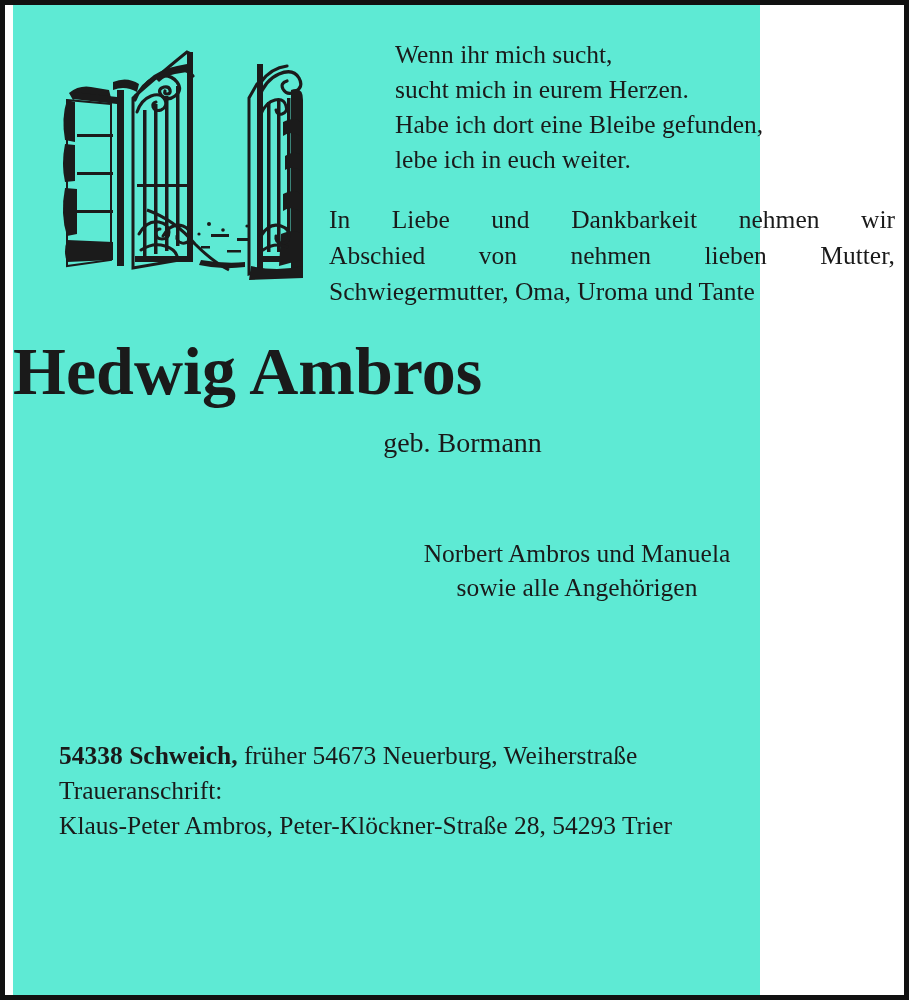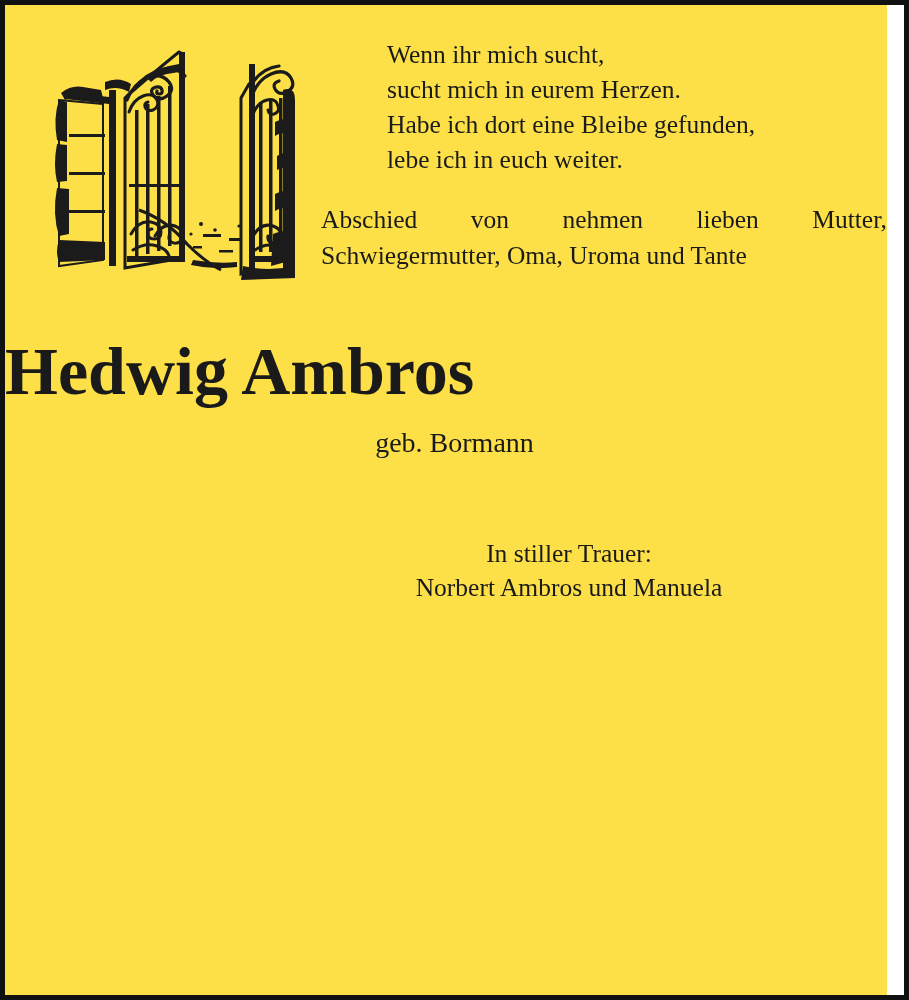--- a/index.html
+++ b/index.html
@@ -17,25 +17,25 @@
     width: 909px;
     height: 1000px;
     box-sizing: border-box;
     background: #ffffff;
     border: 5px solid #111111;
     overflow: hidden;
   }
 
   .page {
     position: absolute;
-    left: 0; top: 0;
-    width: 882px;
+    left: 8px; top: 0;
+    width: 747px;
     height: 990px;
     box-sizing: border-box;
-    background: #fde047;
+    background: #5eead4;
   }
 
   
   .emblem {
     position: absolute;
     left: 38px;
     top: 33px;
     width: 252px;
     height: 248px;
   }
@@ -224,28 +224,34 @@
         </g>
       </svg>
     </div>
 
     <div class="verse">Wenn ihr mich sucht,
 sucht mich in eurem Herzen.
 Habe ich dort eine Bleibe gefunden,
 lebe ich in euch weiter.</div>
 
     <div class="dedication">
+      <span class="ded-just">In Liebe und Dankbarkeit nehmen wir</span>
       <span class="ded-just">Abschied von nehmen lieben Mutter,</span>
       <span class="ded-line">Schwiegermutter, Oma, Uroma und Tante</span>
     </div>
 
     <div class="name">Hedwig Ambros</div>
     <div class="maiden">geb. Bormann</div>
 
     <div class="mourners">
-      <span class="m-line">In stiller Trauer:</span>
       <span class="m-line">Norbert Ambros und Manuela</span>
-    </div>
-
+      <span class="m-line">sowie alle Angehörigen</span>
+    </div>
+
+    <div class="address">
+      <span class="a-line"><b>54338 Schweich,</b><span> früher 54673 Neuerburg, Weiherstraße</span></span>
+      <span class="a-line">Traueranschrift:</span>
+      <span class="a-line">Klaus-Peter Ambros, Peter-Klöckner-Straße 28, 54293 Trier</span>
+    </div>
 
 
   </div>
 </div>
 
 </body></html>

